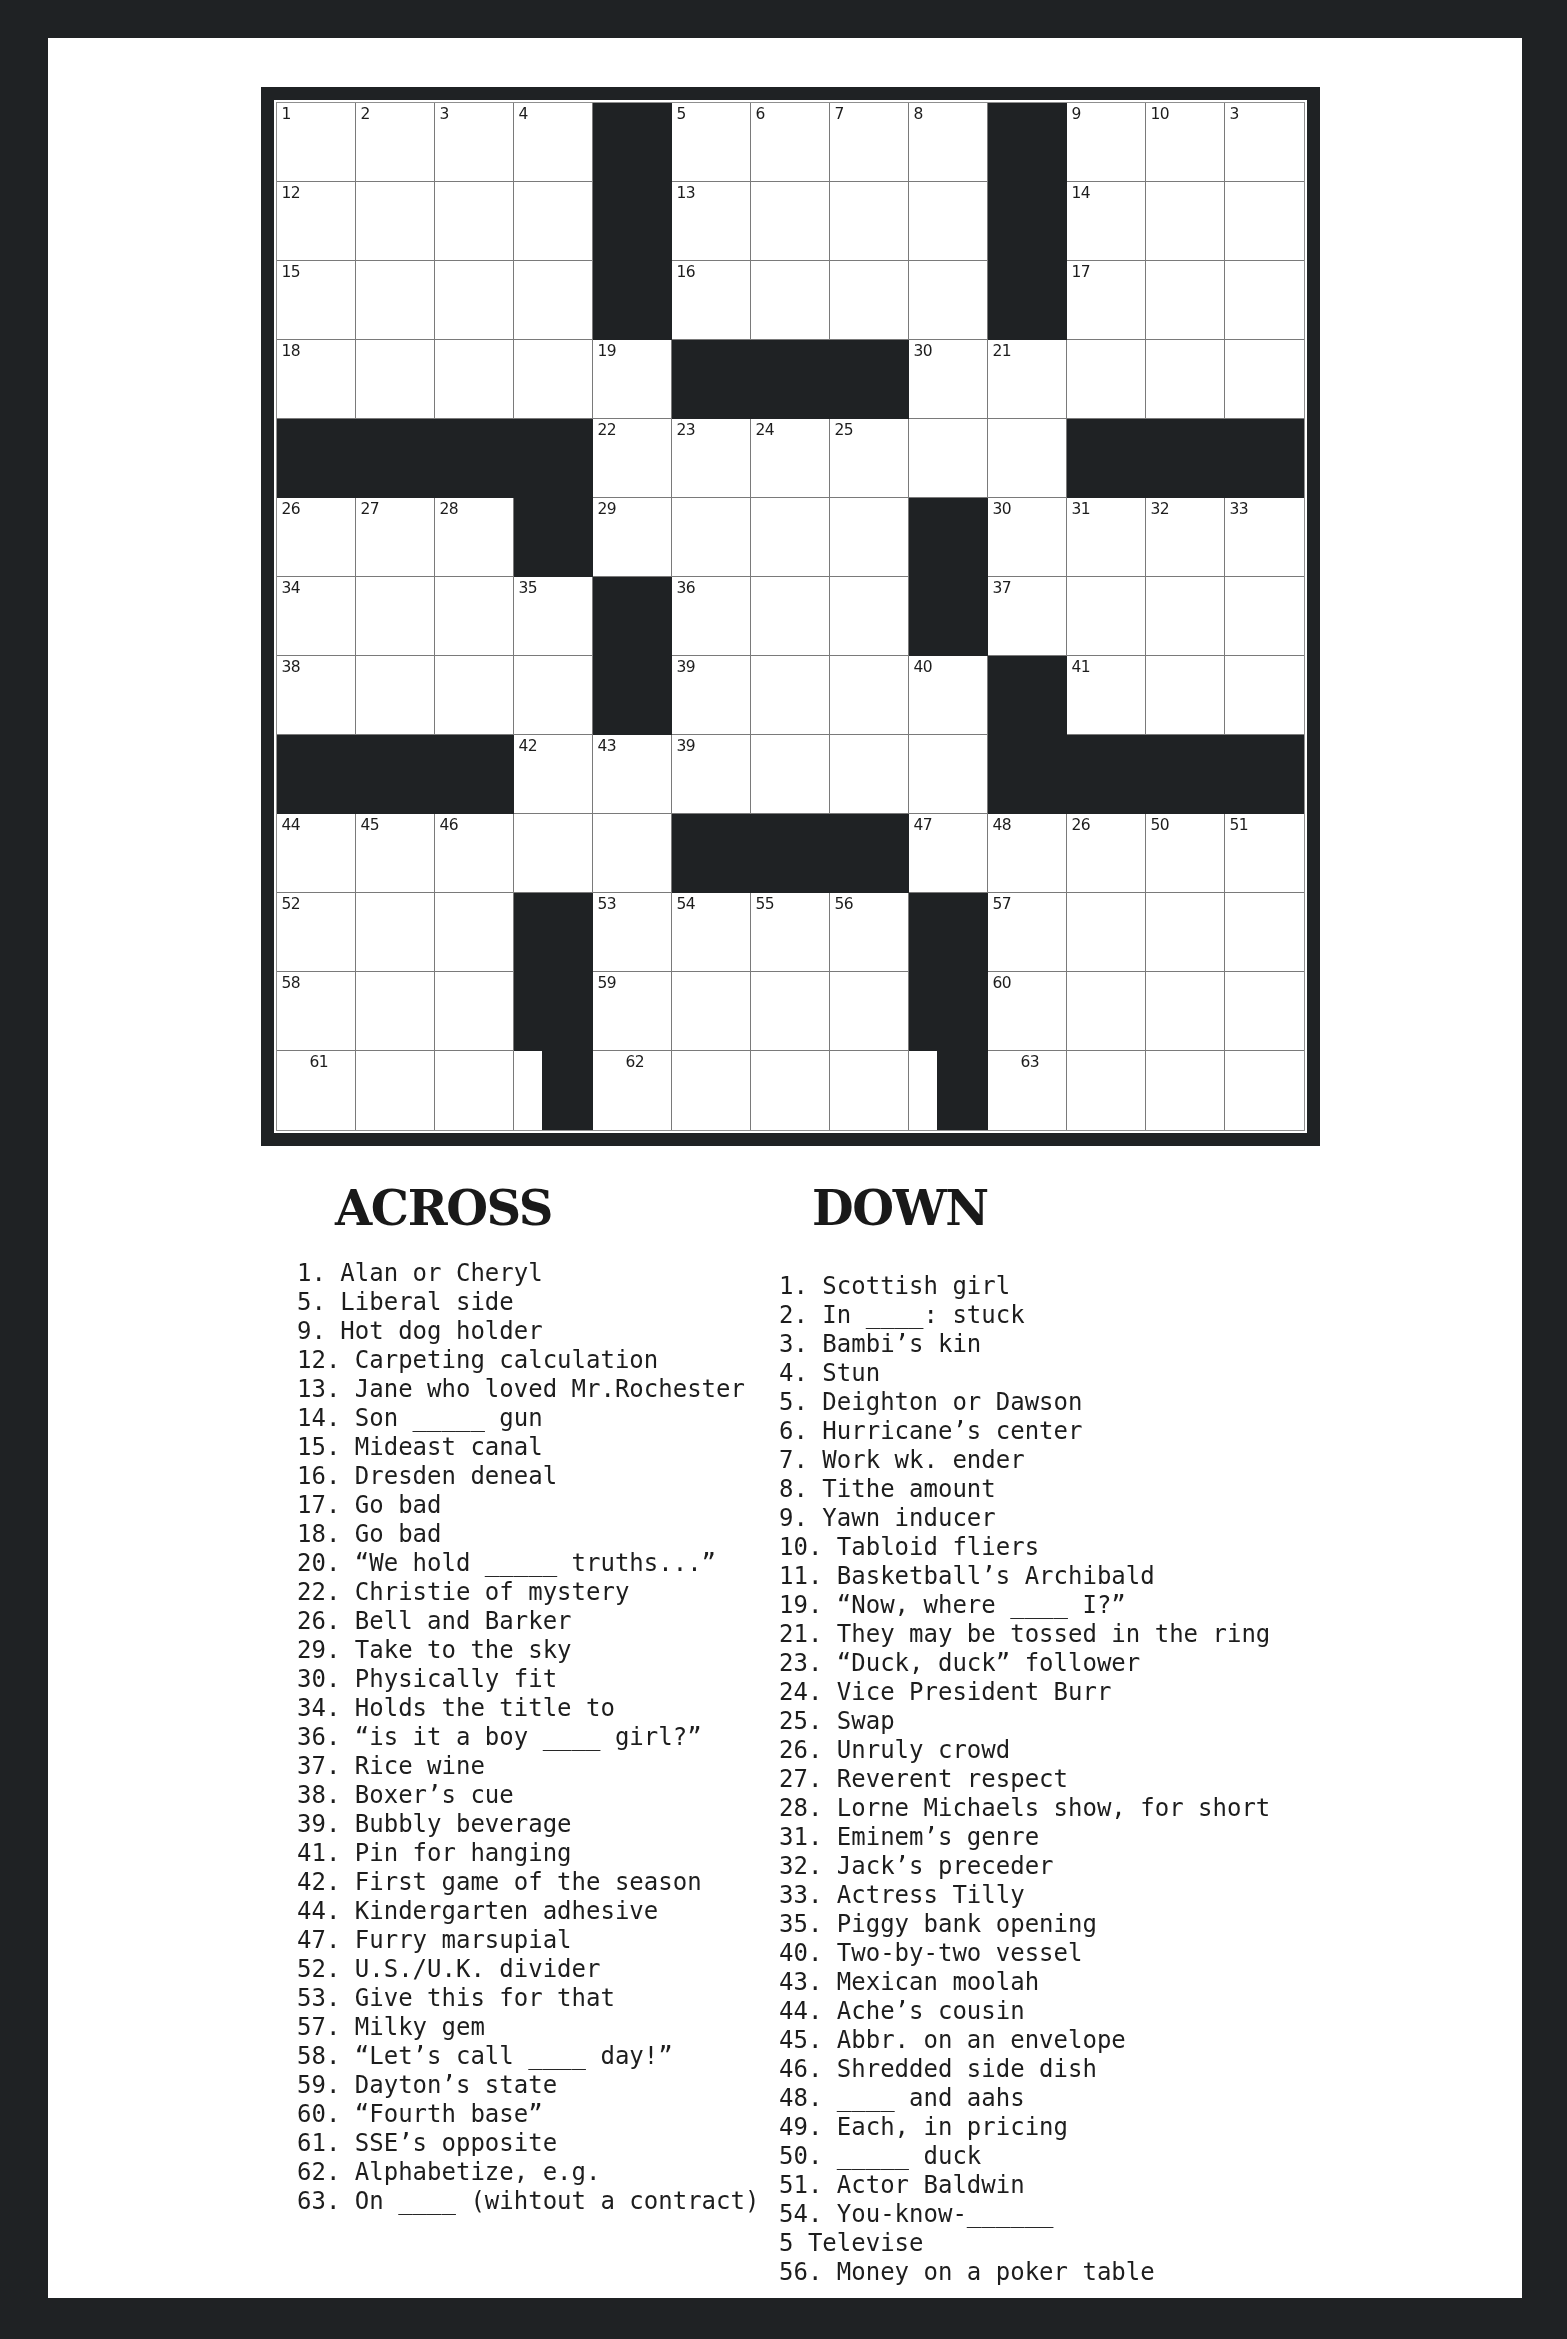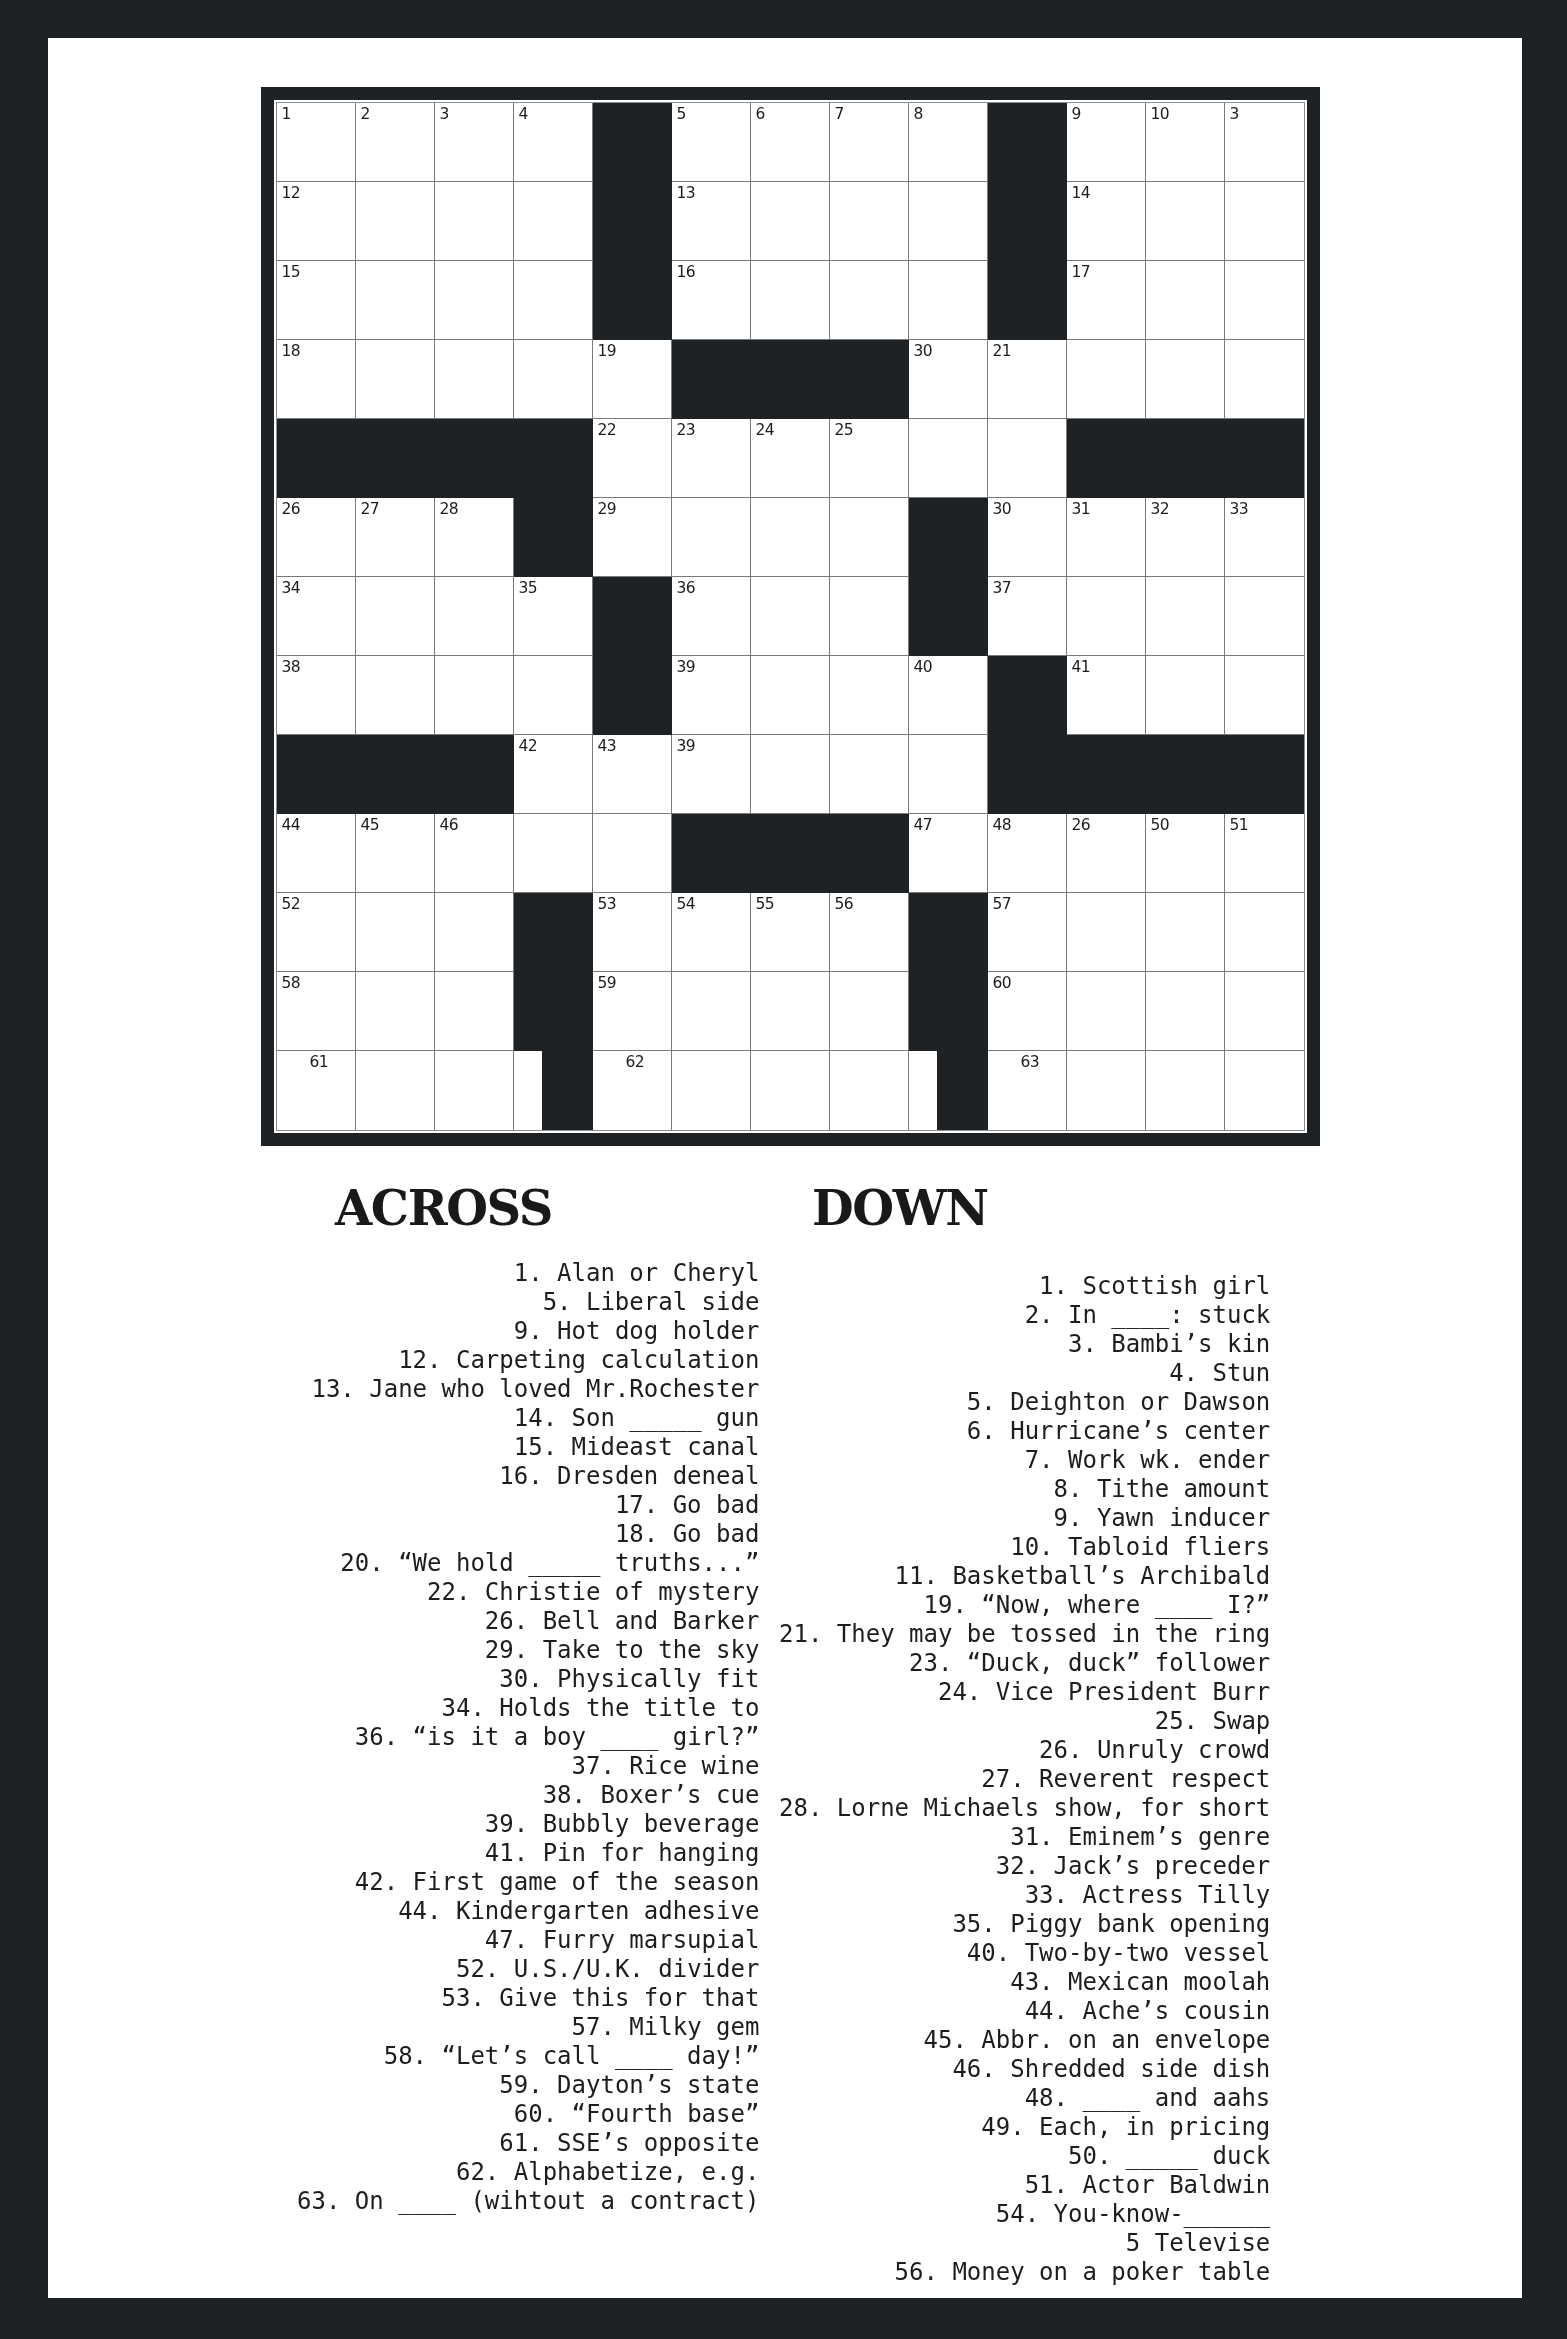--- a/index.html
+++ b/index.html
@@ -50,21 +50,20 @@
     color:#191919;
   }
   #across-title{left:247px;top:1144px;margin-left:40px;}
   #down-title{left:764px;top:1144px;}
   .clue-list{
     position:absolute;
     font-family:"DejaVu Sans Mono",monospace;
     font-size:24px;line-height:29px;
     color:var(--text,#1d1d1d);
     white-space:pre;
-    text-align:right;
   }
   #across-list{left:249px;top:1221px;}
   #down-list{left:731px;top:1234px;}
   .clue-line{height:29px;}
 </style>
 </head>
 <body>
 
 <div class="page">
 

